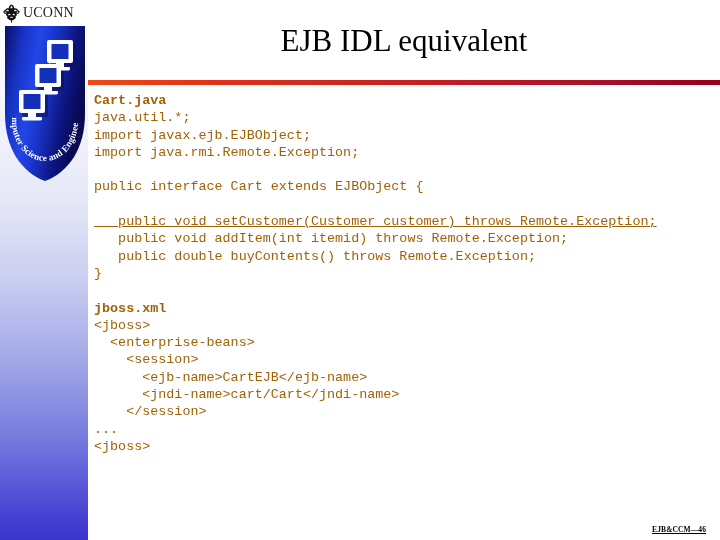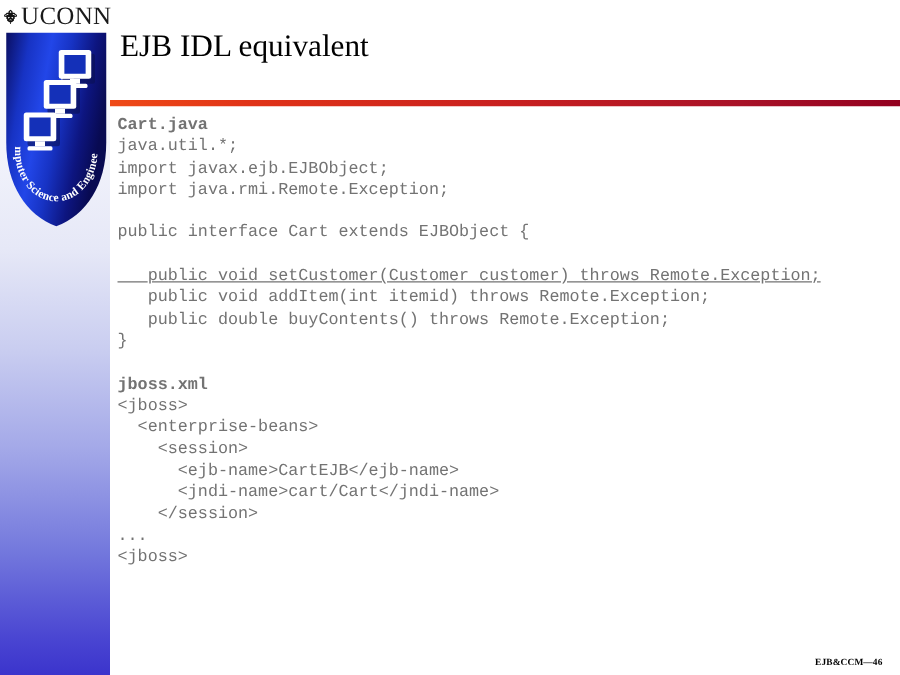--- a/index.html
+++ b/index.html
@@ -41,21 +41,21 @@
     top: 2px;
     width: 86px;
     height: 22px;
     display: flex;
     align-items: center;
     gap: 3px;
   }
   #oak-icon { width: 17px; height: 19px; display: block; }
   #uconn-text {
     font-family: "Liberation Serif", serif;
-    font-size: 20px;
+    font-size: 14px;
     letter-spacing: 0.2px;
     color: #1a1a1a;
     line-height: 1;
   }
 
   
   #cse-shield {
     position: absolute;
     left: 3px;
     top: 26px;
@@ -72,54 +72,56 @@
     height: 5px;
     background: linear-gradient(to right, #ef4a17 0%, #e03318 18%, #c71f20 52%, #a81228 80%, #93001f 100%);
   }
 
   
   #slide-title {
     position: absolute;
     left: 96px;
     top: 24px;
     width: 616px;
-    font-family: "Liberation Serif", serif;
-    font-size: 25px;
+    text-align: center;
+    font-family: "Liberation Serif", serif;
+    font-size: 31px;
     color: #000000;
     line-height: 1.1;
     white-space: pre;
   }
 
   
   #code-body {
     position: absolute;
     left: 94px;
     top: 92px;
     width: 616px;
     font-family: "Liberation Mono", monospace;
     font-size: 13.4px;
     line-height: 17.3px;
-    color: #737373;
+    color: #a16207;
     white-space: pre-wrap;
   }
   .code-line { white-space: pre; }
   .code-line.bold { font-weight: bold; }
   .code-line.blank { height: 17.3px; }
   .code-line.wrap { white-space: pre-wrap; text-decoration: underline; }
 
   
   #footer-note {
     position: absolute;
     right: 14px;
     bottom: 6px;
     font-family: "Liberation Serif", serif;
     font-size: 7.5px;
     font-weight: bold;
     color: #000000;
     letter-spacing: 0.1px;
+    text-decoration: underline;
   }
 </style>
 </head>
 <body>
 
 <div id="sidebar-band"></div>
 
 <div id="uconn-mark">
   <svg id="oak-icon" viewBox="0 0 34 38">
     <g fill="#111111">

